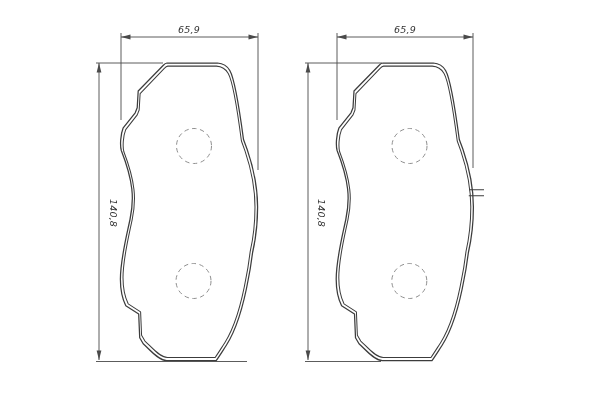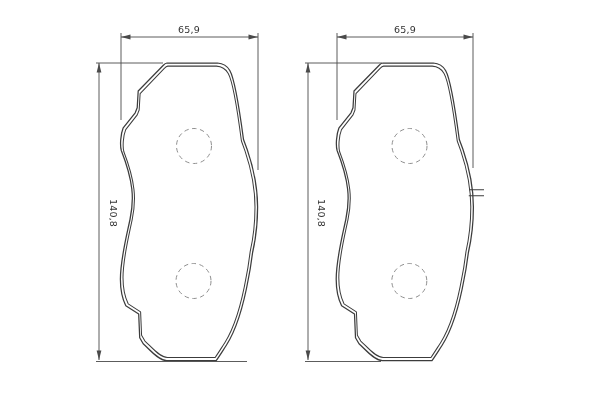--- a/index.html
+++ b/index.html
@@ -1,16 +1,16 @@
 <!DOCTYPE html>
 <html><head>
 <meta charset="utf-8">
 <style>
   html, body { margin: 0; padding: 0; background: #ffffff; }
-  .stage { width: 484px; height: 400px; position: relative; overflow: hidden; }
+  .stage { width: 484px; height: 400px; position: relative; overflow: hidden; font-style: italic; }
   svg { display: block; }
   text {
     font-family: "DejaVu Sans", "Liberation Sans", sans-serif;
     font-size: 9.5px;
     letter-spacing: 0.2px;
   }
 </style>
 </head>
 <body>
 

